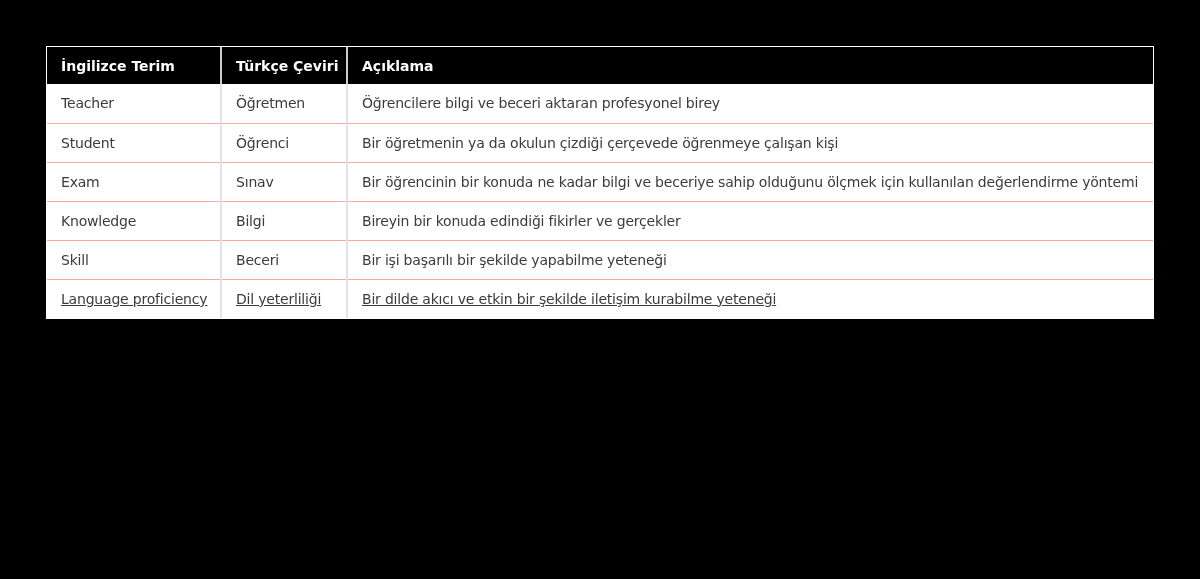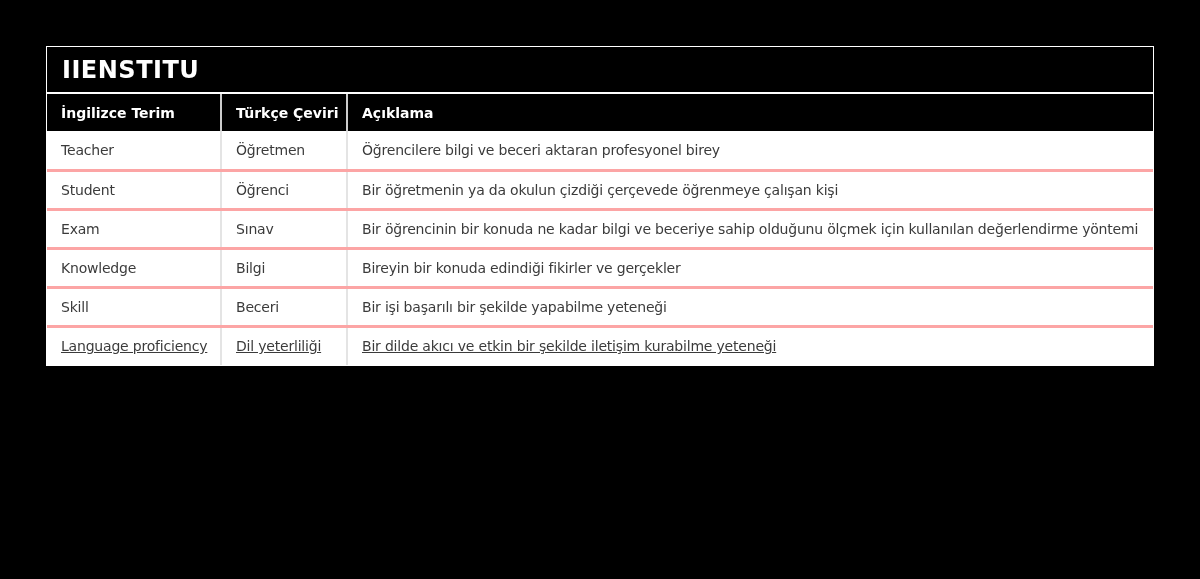--- a/index.html
+++ b/index.html
@@ -57,36 +57,33 @@
     overflow: hidden;
   }
   table.vocab thead th:last-child { border-right: none; }
   table.vocab tbody td {
     color: #3b3b3b;
     font-size: 14px;
     height: 39px;
     padding: 0 14px;
     box-sizing: border-box;
     border-right: 2px solid #e4e4e4;
-    border-bottom: 3px solid #fca5a5;
+    border-bottom: 1px solid #fca5a5;
     white-space: nowrap;
     overflow: hidden;
     letter-spacing: -0.2px;
     vertical-align: middle;
   }
   table.vocab tbody td:last-child { border-right: none; }
   table.vocab tbody tr:last-child td { border-bottom: none; text-decoration: underline; }
 </style>
 </head>
 <body>
 
 <div class="window">
-  <div class="titlebar">
-    <span class="title-text">IIENSTITU</span>
-  </div>
   <table class="vocab">
     <colgroup>
       <col class="c1">
         <col class="c2">
         <col class="c3">
     </colgroup>
     <thead>
       <tr>
         <th>İngilizce Terim</th>
         <th>Türkçe Çeviri</th>

